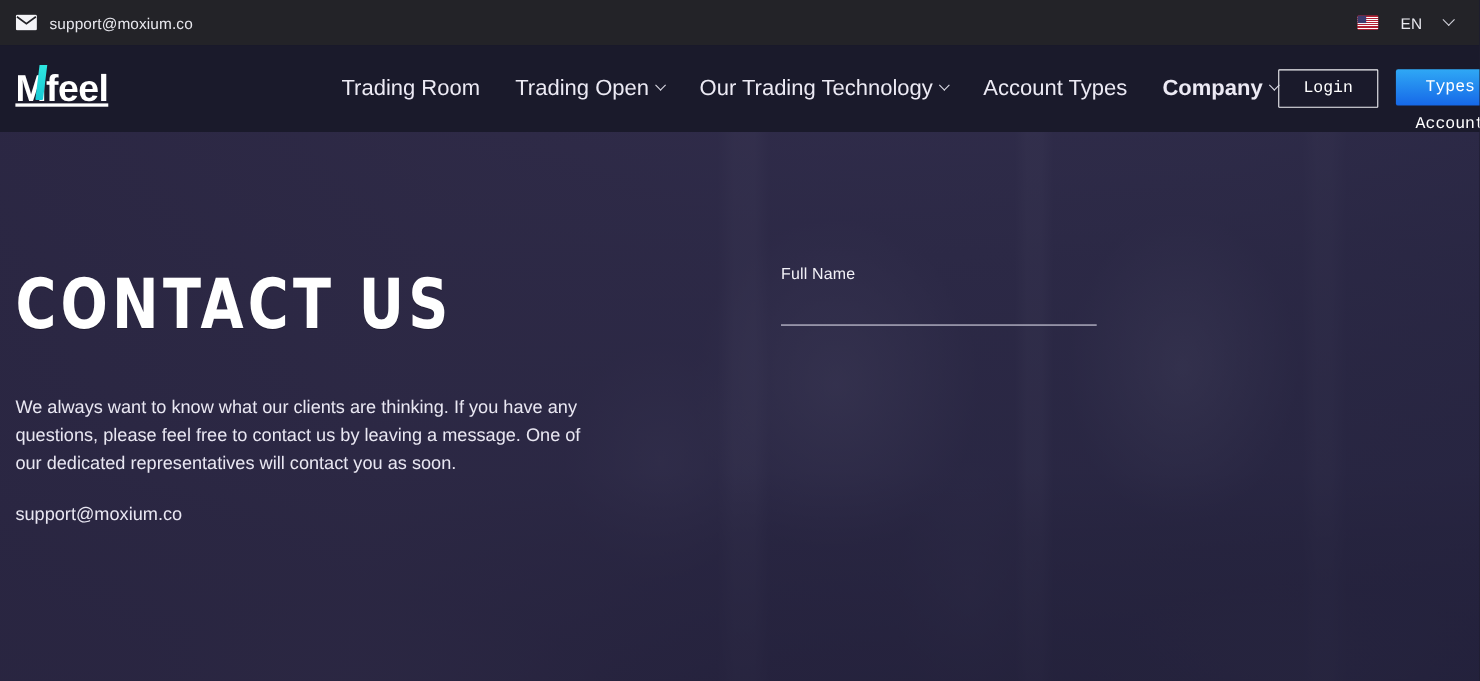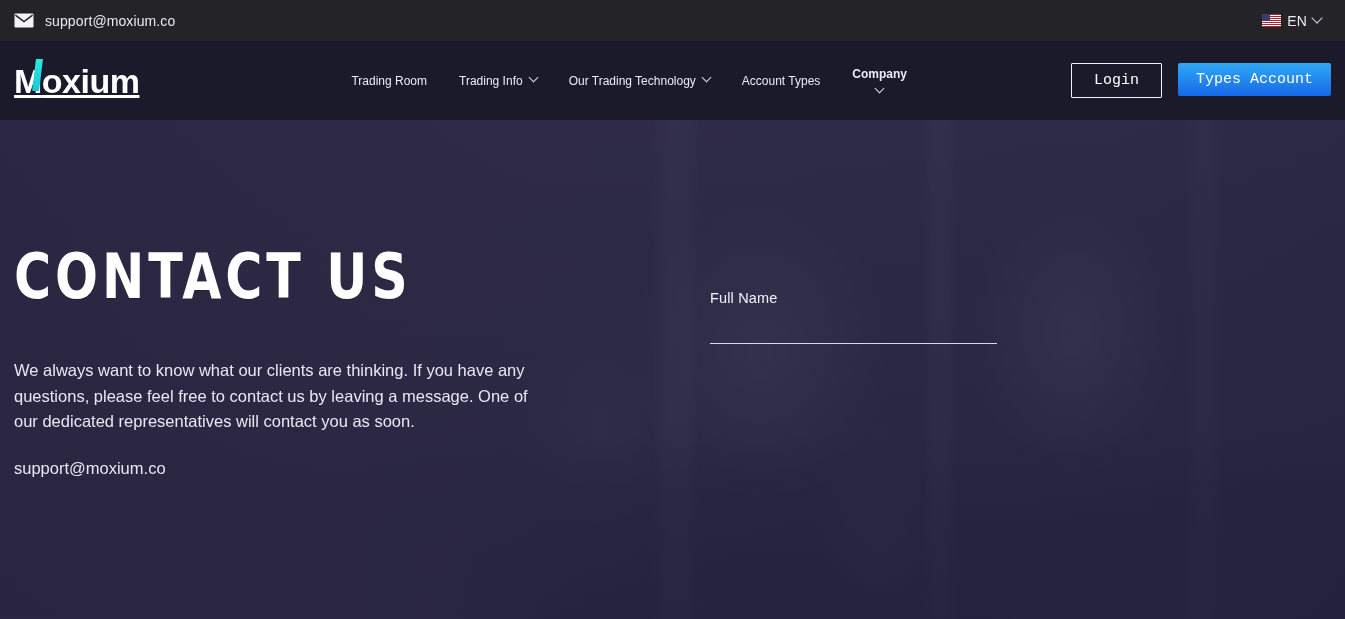--- a/index.html
+++ b/index.html
@@ -35,21 +35,21 @@
   .topbar-email {
     color: #e8e8ee;
     font-size: 14px;
     letter-spacing: .1px;
     text-decoration: none;
   }
   .topbar-right {
     margin-left: auto;
     display: flex;
     align-items: center;
-    gap: 6px;
+    gap: 20px;
     padding-right: 10px;
   }
   .flag {
     width: 19px; height: 13px;
     position: relative;
     overflow: hidden;
     border-radius: 1px;
     background: #b22234;
     display: inline-block;
     flex: none;
@@ -119,26 +119,26 @@
     display: flex;
     align-items: center;
     gap: 32px;
     margin-left: 212px;
   }
   .nav-item {
     display: flex;
     align-items: center;
     gap: 7px;
     color: #eceaf4;
-    font-size: 12px;
+    font-size: 20px;
     text-decoration: none;
     white-space: nowrap;
     cursor: pointer;
   }
-  .nav-item.is-active { font-weight: 700; flex-direction: column; }
+  .nav-item.is-active { font-weight: 700; }
   .nav-chev {
     display: inline-block;
     width: 7px; height: 7px;
     border-right: 1.7px solid #dcdbe6;
     border-bottom: 1.7px solid #dcdbe6;
     transform: translateY(-3px) rotate(45deg);
   }
 
   .nav-actions {
     margin-left: auto;
@@ -261,21 +261,21 @@
     left: 710px;
     top: 122px;
     width: 604px;
   }
   .form-grid {
     display: flex;
     flex-wrap: wrap;
     column-gap: 30px;
     row-gap: 0px;
   }
-  .field { width: 287px; margin-top: 48px; }
+  .field { width: 287px; }
   .field.full { width: 604px; }
 
   .field-label {
     display: block;
     color: #f2f1f7;
     font-size: 14.5px;
     letter-spacing: .15px;
     margin-bottom: 16px;
   }
   .field-input {
@@ -330,29 +330,29 @@
       <span class="canton"></span>
     </span>
     <span class="lang-label">EN</span>
     <span class="chev"></span>
   </div>
 </div>
 
 <div class="navbar">
   <a class="logo" href="#">
     <span class="m-accent">M</span>
-      <span>oxium</span>
+      <span>feel</span>
   </a>
 
   <nav class="nav-links">
     <a class="nav-item" href="#">
       <span>Trading Room</span>
     </a>
     <a class="nav-item" href="#">
-      <span>Trading Info</span>
+      <span>Trading Open</span>
       <span class="nav-chev"></span>
     </a>
     <a class="nav-item" href="#">
       <span>Our Trading Technology</span>
       <span class="nav-chev"></span>
     </a>
     <a class="nav-item" href="#">
       <span>Account Types</span>
     </a>
     <a class="nav-item is-active" href="#">

